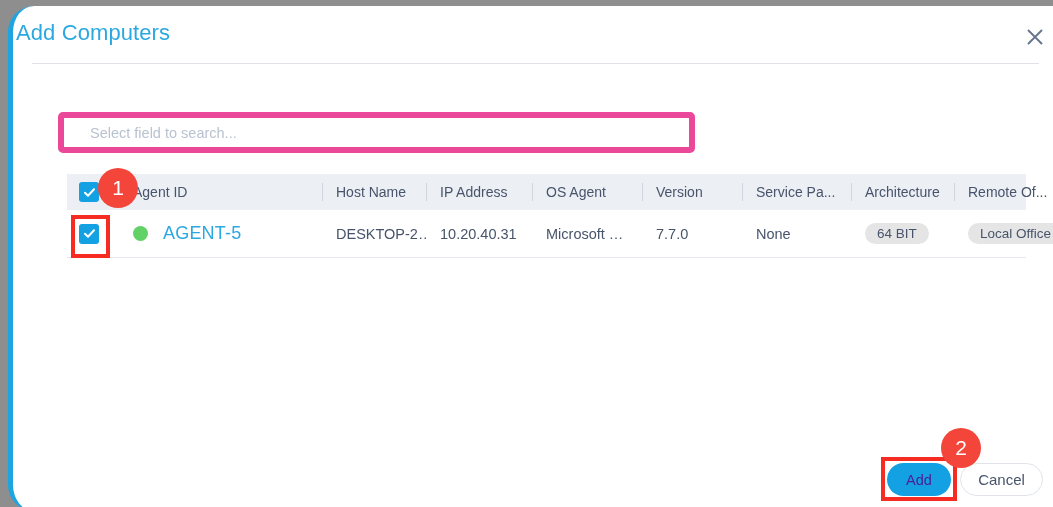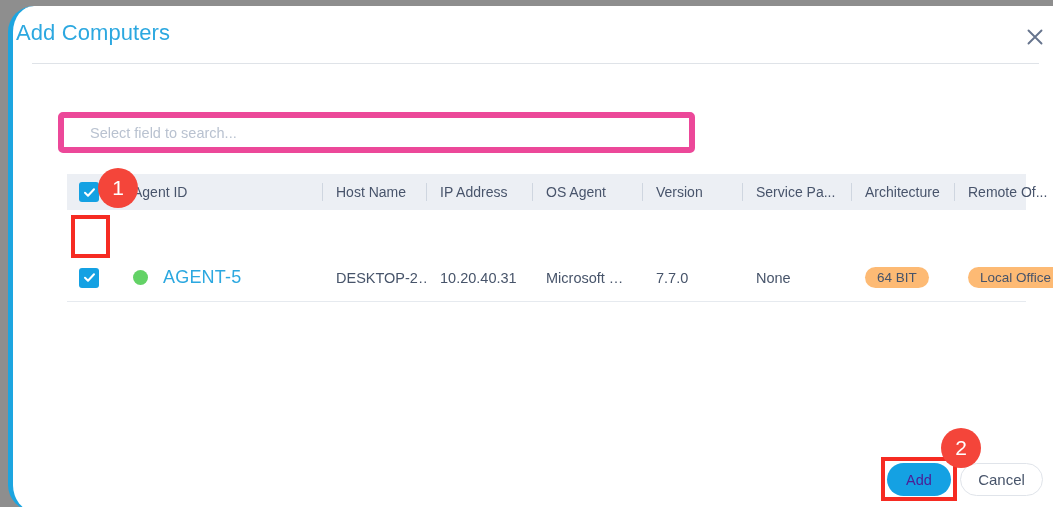--- a/index.html
+++ b/index.html
@@ -104,21 +104,20 @@
     background: #cfd6e0;
   }
   #thead .th.check { padding-left: 0; justify-content: flex-start; }
 
   #trow {
     display: flex;
     height: 48px;
     align-items: center;
     background: #fff;
     border-bottom: 1px solid #e6eaef;
-    margin-top: 44px;
   }
   #trow .td {
     font-size: 14.5px;
     color: #47546a;
     padding-left: 14px;
     white-space: nowrap;
     overflow: hidden;
     display: flex;
     align-items: center;
     height: 48px;
@@ -155,21 +154,21 @@
   }
   #agent-link {
     color: #2ca8e0;
     font-size: 18px;
     margin-left: 15px;
     cursor: pointer;
     letter-spacing: .2px;
   }
 
   .pill {
-    background: #fdba74;
+    background: #e5e5e5;
     color: #47546a;
     border-radius: 11px;
     padding: 4px 12px;
     font-size: 13.5px;
     line-height: 1;
     display: inline-block;
   }
 
   
   #btn-add {

